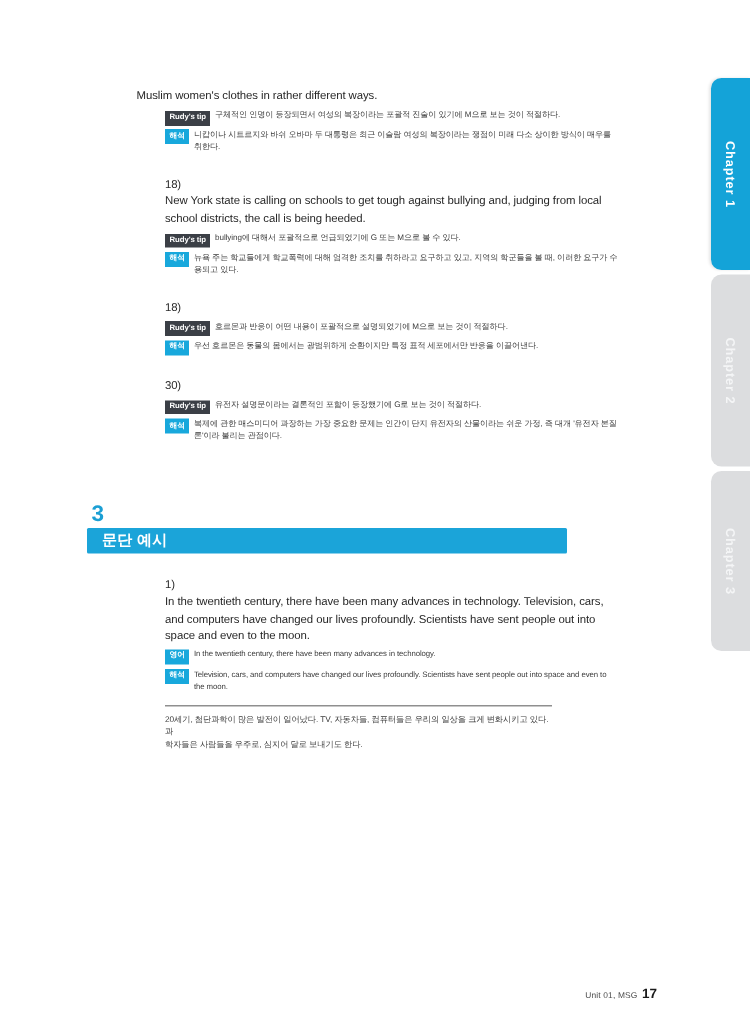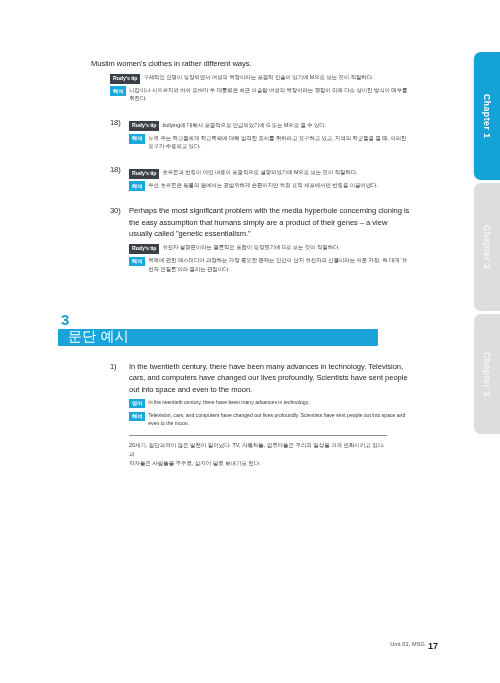--- a/index.html
+++ b/index.html
@@ -54,20 +54,21 @@
     left:0; top:0;
     width:474px; height:683px;
     padding:58px 62px 0 110px;
   }
 
   
   .qitem { margin-bottom:14px; }
   .qline {
     display:flex;
     align-items:flex-start;
+    flex-direction:column;
   }
   .qnum {
     flex:0 0 auto;
     width:19px;
     font-size:7.6px;
     line-height:11.4px;
     color:#2b2b2b;
     letter-spacing:-0.1px;
   }
   .qbody { flex:1 1 auto; min-width:0; }
@@ -130,22 +131,22 @@
   }
   .section-bar {
     margin-top:2px;
     height:17px;
     background:#1ba4d9;
     display:flex; align-items:center;
     padding-left:10px;
     border-radius:1px;
   }
   .section-title {
-    font-size:14px;
-    font-weight:normal;
+    font-size:10px;
+    font-weight:bold;
     color:#ffffff;
     letter-spacing:0.2px;
   }
 
   
   .sec3 { margin-top:15px; }
   .sub-badgerow {
     display:flex; align-items:flex-start;
     margin-top:3px;
   }
@@ -161,22 +162,22 @@
     margin:0;
     font-size:5.5px;
     line-height:8.6px;
     color:#3a3a3a;
     letter-spacing:-0.05px;
   }
 
   
   .footer {
     position:absolute;
-    right:62px; bottom:32px;
-    display:flex; align-items:flex-start; gap:3px;
+    right:62px; bottom:16px;
+    display:flex; align-items:flex-end; gap:3px;
   }
   .footer-label {
     font-size:5.6px;
     color:#4a4a4a;
     letter-spacing:0.1px;
   }
   .footer-page {
     font-size:9px;
     font-weight:bold;
     color:#1a1a1a;
@@ -210,20 +211,21 @@
       <div class="badgerow">
         <span class="badge kor">해석</span>
         <span class="badgetext">니캅이나 시트르지와 바쉬 오바마 두 대통령은 최근 이슬람 여성의 복장이라는 쟁점이 미래 다소 상이한 방식이 매우를 취한다.</span>
       </div>
     </div>
 
     <div class="qitem">
       <div class="qline">
         <div class="qnum">18)</div>
         <div class="qbody">
+          <div class="eng">New York state is calling on schools to get tough against bullying and, judging from local school districts, the call is being heeded.</div>
           <div class="badgerow">
             <span class="badge tip">Rudy's tip</span>
             <span class="badgetext">bullying에 대해서 포괄적으로 언급되었기에 G 또는 M으로 볼 수 있다.</span>
           </div>
           <div class="badgerow">
             <span class="badge kor">해석</span>
             <span class="badgetext">뉴욕 주는 학교들에게 학교폭력에 대해 엄격한 조치를 취하라고 요구하고 있고, 지역의 학군들을 볼 때, 이러한 요구가 수용되고 있다.</span>
           </div>
         </div>
       </div>
@@ -242,21 +244,20 @@
             <span class="badgetext">우선 호르몬은 동물의 몸에서는 광범위하게 순환이지만 특정 표적 세포에서만 반응을 이끌어낸다.</span>
           </div>
         </div>
       </div>
     </div>
 
     <div class="qitem">
       <div class="qline">
         <div class="qnum">30)</div>
         <div class="qbody">
-          <div class="eng">Perhaps the most significant problem with the media hyperbole concerning cloning is the easy assumption that humans simply are a product of their genes – a view usually called "genetic essentialism."</div>
           <div class="badgerow">
             <span class="badge tip">Rudy's tip</span>
             <span class="badgetext">유전자 설명문이라는 결론적인 포함이 등장했기에 G로 보는 것이 적절하다.</span>
           </div>
           <div class="badgerow">
             <span class="badge kor">해석</span>
             <span class="badgetext">복제에 관한 매스미디어 과장하는 가장 중요한 문제는 인간이 단지 유전자의 산물이라는 쉬운 가정, 즉 대개 '유전자 본질론'이라 불리는 관점이다.</span>
           </div>
         </div>
       </div>

